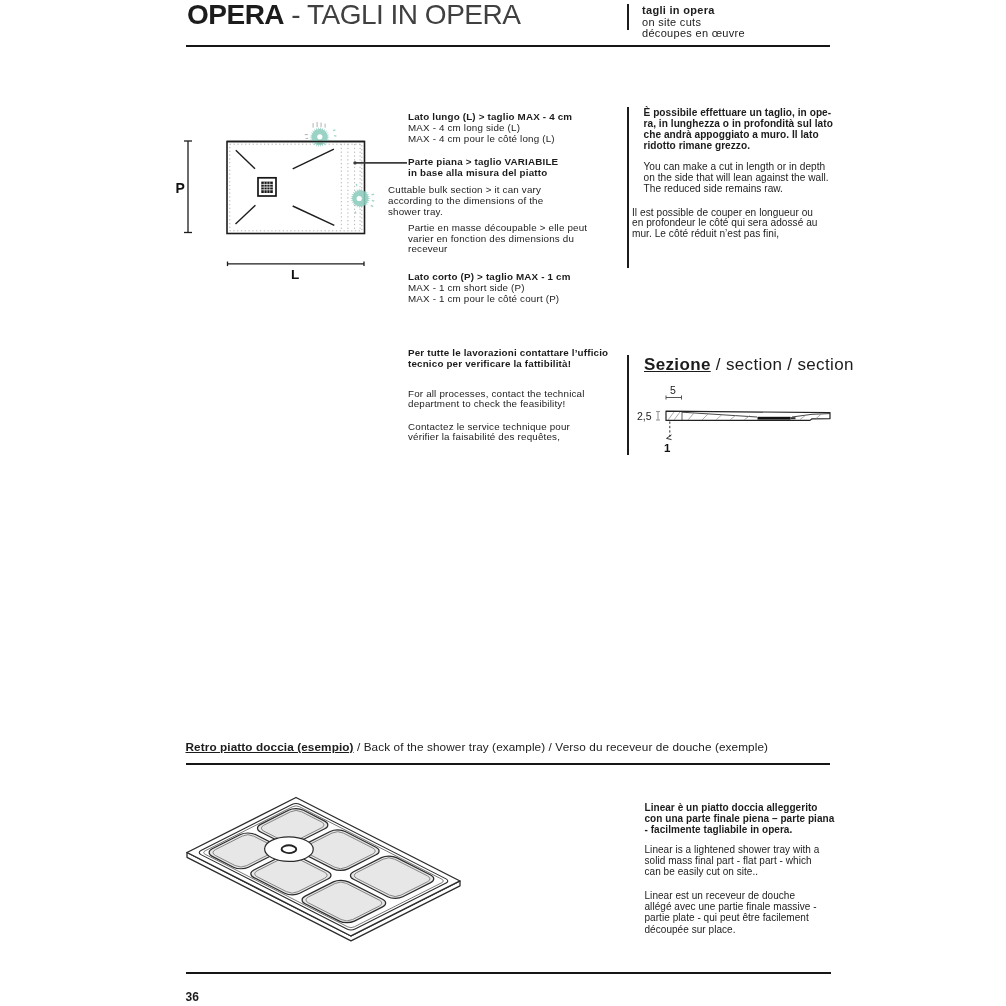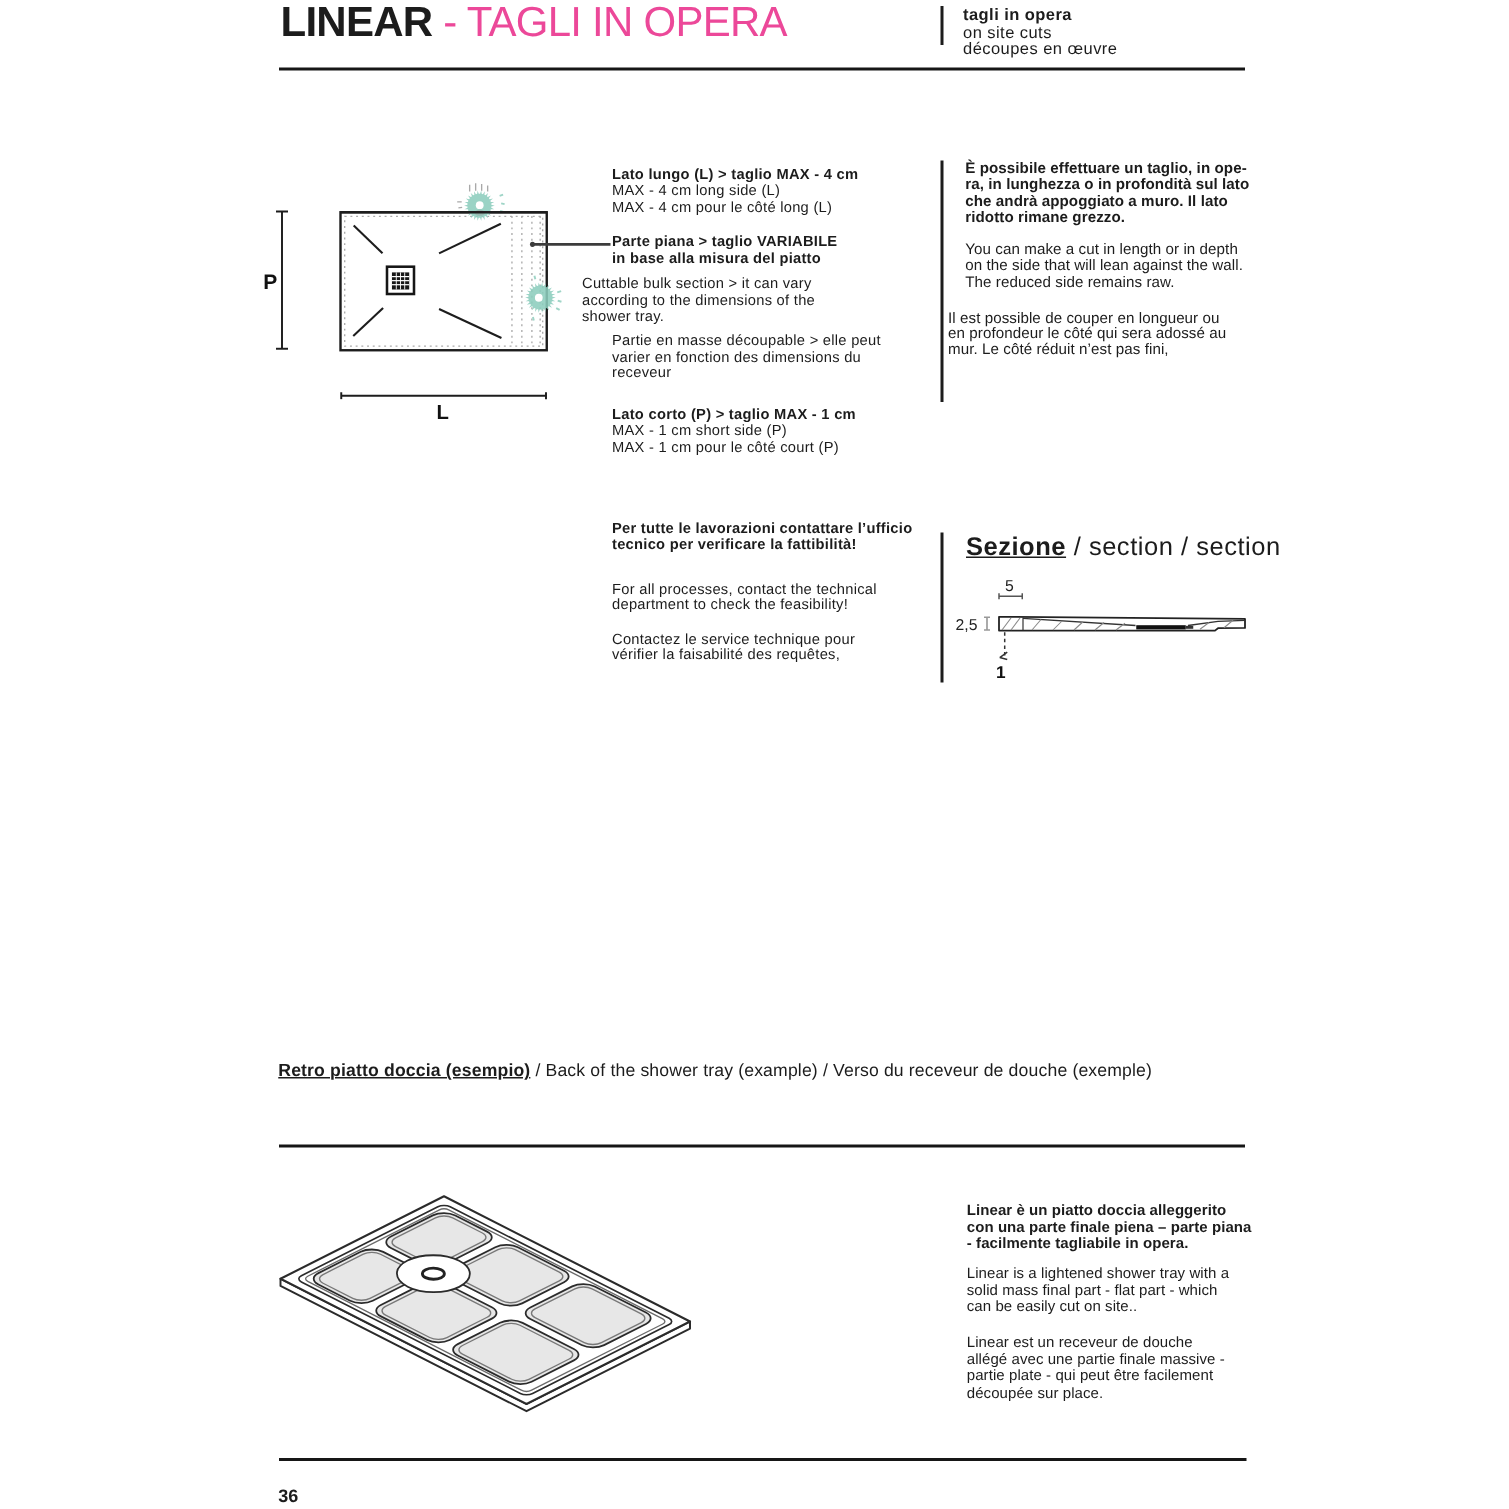--- a/index.html
+++ b/index.html
@@ -8,21 +8,21 @@
        -webkit-font-smoothing:antialiased}
   .abs{position:absolute}
   .b{font-weight:bold}
   .t10{font-size:9.8px;line-height:10.85px;letter-spacing:0.18px}
   .t11{font-size:10.1px;line-height:10.9px;letter-spacing:0.05px}
   .t12{font-size:10px;line-height:11.4px;letter-spacing:0.05px}
 </style>
 </head>
 <body>
 
-<div class="abs" style="left:187px;top:-1.5px;font-size:28px;letter-spacing:-0.5px;white-space:nowrap"><span style="font-weight:800">LINEAR</span><span style="font-weight:400;color:#ec4899"> - TAGLI IN OPERA</span></div>
+<div class="abs" style="left:187px;top:-1.5px;font-size:28px;letter-spacing:-0.5px;white-space:nowrap"><span style="font-weight:800">OPERA</span><span style="font-weight:400;color:#404040"> - TAGLI IN OPERA</span></div>
 
 <div class="abs" style="left:627px;top:4px;width:2px;height:26px;background:#1c1c1c"></div>
 
 <div class="abs" style="left:642px;top:5px;font-size:11px;letter-spacing:0.3px;line-height:11.65px"><span class="b">tagli in opera</span><br>on site cuts<br>découpes en œuvre</div>
 
 <div class="abs" style="left:186px;top:45.4px;width:643.5px;height:2px;background:#161616"></div>
 
 <svg class="abs" style="left:160px;top:115px" width="260" height="175" viewBox="160 115 260 175">
 
   <g stroke="#1d1d1d" stroke-width="1.3" fill="none">
@@ -180,21 +180,21 @@
   </g>
 
   <g stroke="#333" stroke-width="1" fill="none">
     <line x1="669.8" y1="421.5" x2="669.8" y2="437.5" stroke-dasharray="2.3,2.1"></line>
     <path d="M671.5,434.8 L666.5,438.4 M666.5,438.4 L671.5,439.6"></path>
   </g>
 
   <text x="664" y="452" font-size="11.5" font-weight="bold" fill="#111">1</text>
 </svg>
 
-<div class="abs" style="left:185.5px;top:707px;font-size:11.75px;letter-spacing:0.1px;white-space:nowrap"><span class="b" style="text-decoration:underline">Retro piatto doccia (esempio)</span> / Back of the shower tray (example) / Verso du receveur de douche (exemple)</div>
+<div class="abs" style="left:185.5px;top:740px;font-size:11.75px;letter-spacing:0.1px;white-space:nowrap"><span class="b" style="text-decoration:underline">Retro piatto doccia (esempio)</span> / Back of the shower tray (example) / Verso du receveur de douche (exemple)</div>
 
 <div class="abs" style="left:186px;top:763px;width:643.5px;height:2px;background:#161616"></div>
 
 <svg class="abs" style="left:175px;top:780px" width="300" height="170" viewBox="175 780 300 170">
 
   <path d="M187,852.5 L351,936 L460,881 L460,885.8 L351,940.8 L187,857.3 Z" fill="#fff" stroke="#2b2b2b" stroke-width="1.3" stroke-linejoin="round"></path>
   <g transform="matrix(1.3667,0.69583,1.3625,-0.6875,187,852.5)">
 
     <rect x="0" y="0" width="120" height="80" fill="#fff" stroke="#2b2b2b" stroke-width="1.4" vector-effect="non-scaling-stroke" stroke-linejoin="round"></rect>
 

